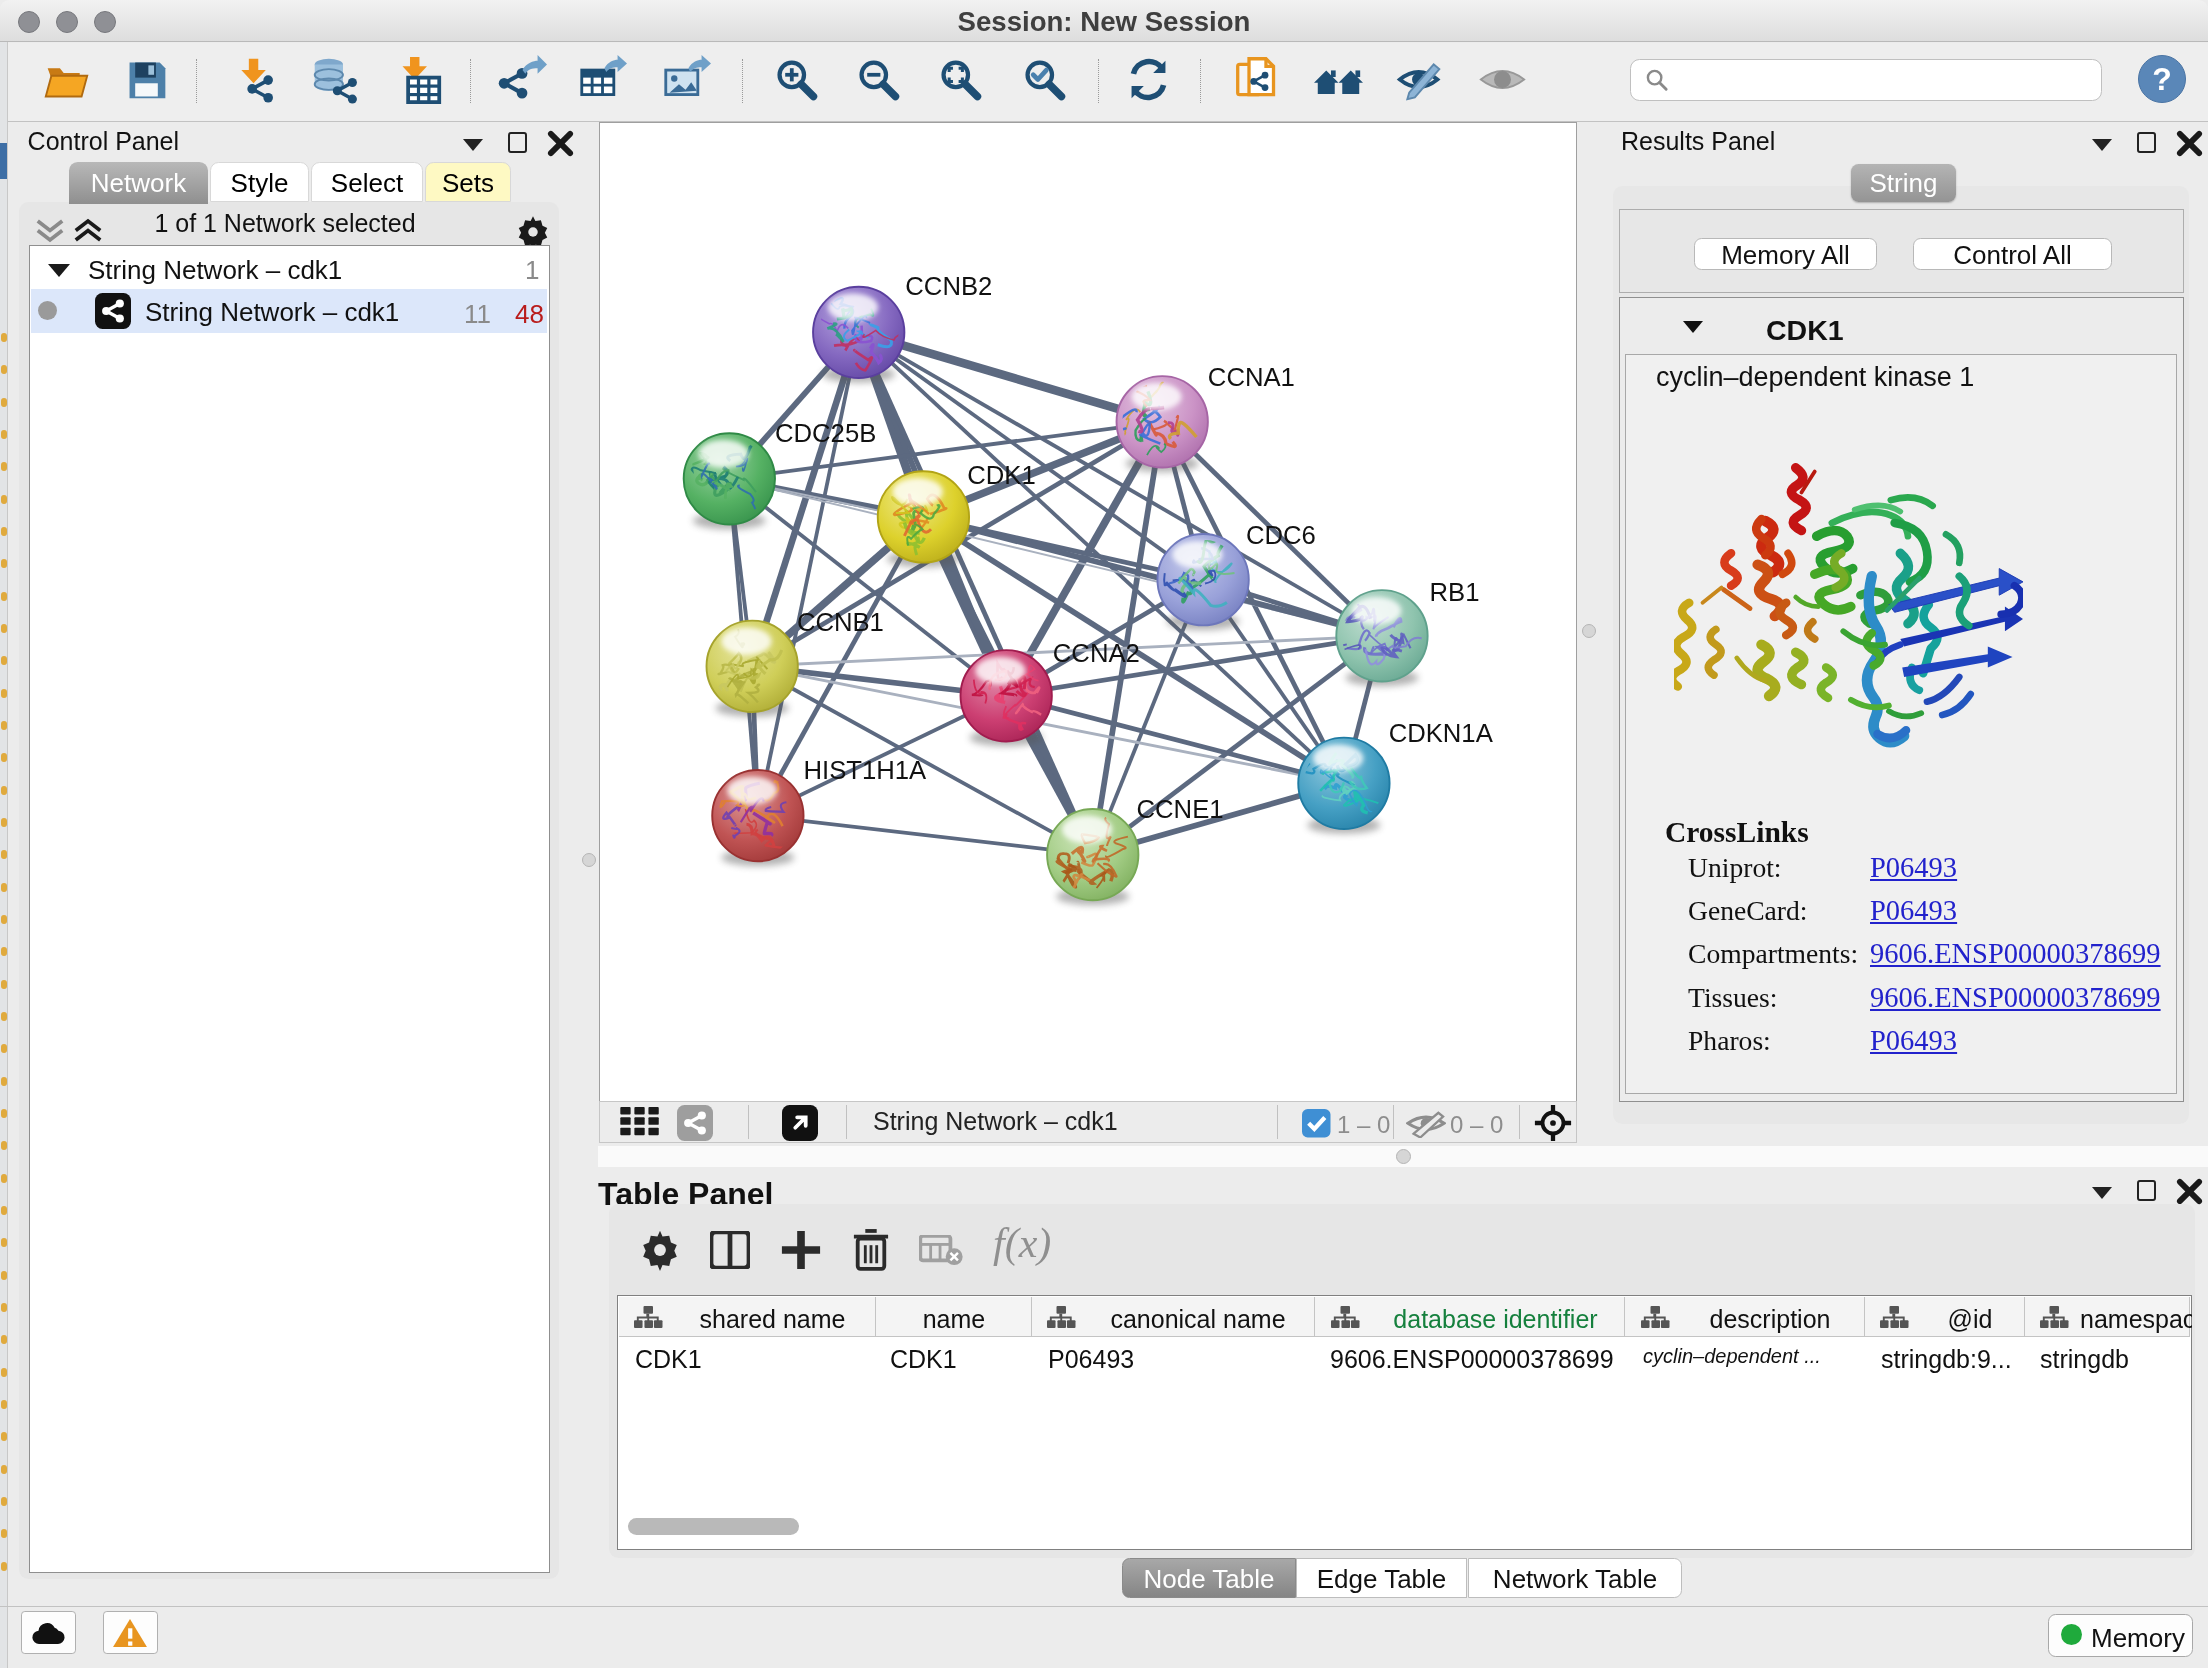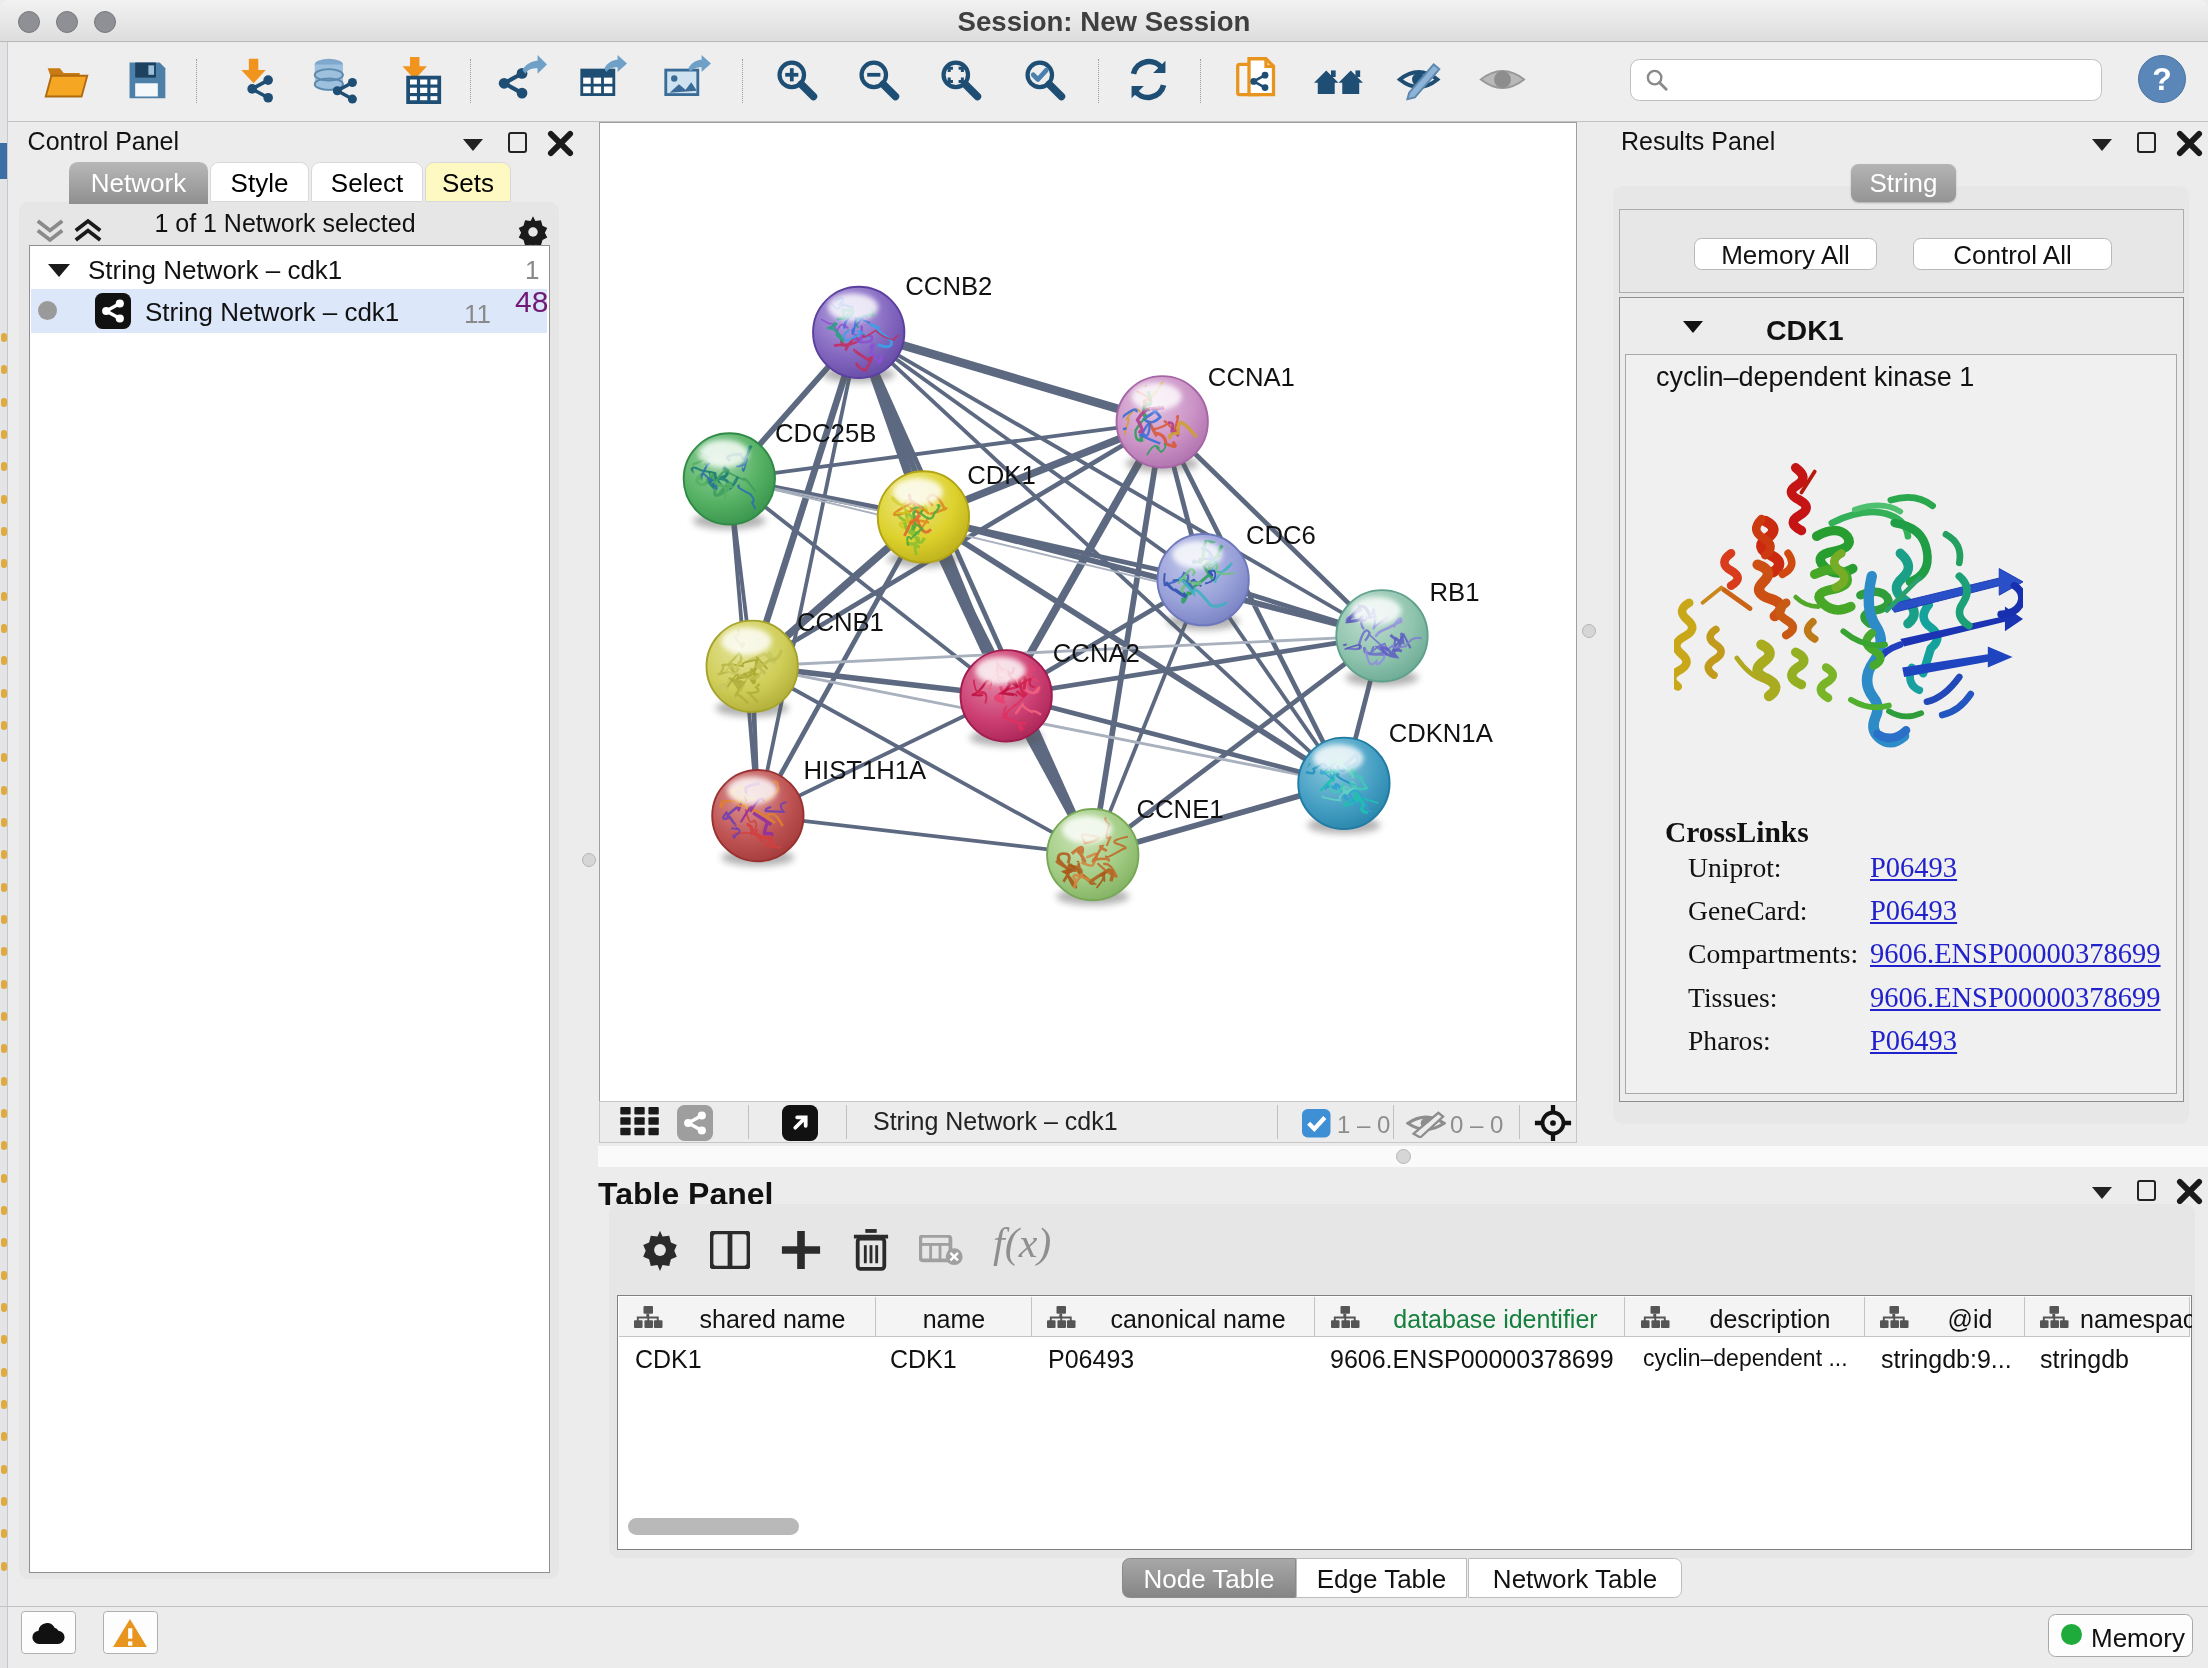--- a/index.html
+++ b/index.html
@@ -212,21 +212,21 @@
 <svg style="position:absolute;left:95px;top:293px;" width="36" height="36" viewBox="0 0 38 38">
     <rect x="0" y="0" width="38" height="38" rx="8" fill="#111"></rect>
     <line x1="11.8" y1="19.0" x2="26.2" y2="11.08" stroke="#fff" stroke-width="3.5999999999999996"></line>
     <line x1="11.8" y1="19.0" x2="26.2" y2="26.92" stroke="#fff" stroke-width="3.5999999999999996"></line>
     <circle cx="11.8" cy="19.0" r="4.32" fill="#fff"></circle>
     <circle cx="26.2" cy="11.08" r="4.32" fill="#fff"></circle>
     <circle cx="26.2" cy="26.92" r="4.32" fill="#fff"></circle>
   </svg>
 <div style="position:absolute;left:145px;top:297px;font-size:26px;color:#111;">String Network – cdk1</div>
 <div style="position:absolute;left:464px;top:299px;font-size:26px;color:#8a8a8a;">11</div>
-<div style="position:absolute;left:515px;top:285px;font-size:30px;color:#701a75;">48</div>
+<div style="position:absolute;left:515px;top:299px;font-size:26px;color:#b91c1c;">48</div>
 
 <div style="position:absolute;left:599px;top:122px;width:978px;height:980px;background:#fff;border:1px solid #9f9f9f;"></div>
 <svg style="position:absolute;left:599px;top:124px;" width="978" height="978" viewBox="630 130 1028 1028">
     <defs>
       <radialGradient id="gCCNB2" cx="0.38" cy="0.30" r="0.85">
 <stop offset="0" stop-color="#b7a5e0"></stop>
         <stop offset="0.55" stop-color="#8468c0"></stop>
         <stop offset="1" stop-color="#5a3f9e"></stop>
       </radialGradient>
 <clipPath id="cCCNB2">
@@ -820,21 +820,21 @@
       <rect x="11" y="16" width="9" height="8" rx="1"></rect>
       <rect x="21" y="16" width="9" height="8" rx="1"></rect>
       <path d="M14 9 v4 h-10 v4 M15 9 v8 M15 13 h10 v4" stroke="#555" stroke-width="2" fill="none"></path>
     </g>
   </svg>
 <div style="position:absolute;left:2080px;top:1305px;width:112px;font-size:25px;color:#111;overflow:hidden;white-space:nowrap;">namespace</div>
 <div style="position:absolute;left:635px;top:1345px;font-size:25px;color:#111;white-space:nowrap;">CDK1</div>
 <div style="position:absolute;left:890px;top:1345px;font-size:25px;color:#111;white-space:nowrap;">CDK1</div>
 <div style="position:absolute;left:1048px;top:1345px;font-size:25px;color:#111;white-space:nowrap;">P06493</div>
 <div style="position:absolute;left:1330px;top:1345px;font-size:25px;color:#111;white-space:nowrap;">9606.ENSP00000378699</div>
-<div style="position:absolute;left:1643px;top:1345px;font-size:23px;color:#111;white-space:nowrap;">cyclin–dependent ...</div>
+<div style="position:absolute;left:1643px;top:1345px;font-size:20px;color:#111;white-space:nowrap;font-style:italic;">cyclin–dependent ...</div>
 <div style="position:absolute;left:1881px;top:1345px;font-size:25px;color:#111;white-space:nowrap;">stringdb:9...</div>
 <div style="position:absolute;left:2040px;top:1345px;font-size:25px;color:#111;white-space:nowrap;">stringdb</div>
 <div style="position:absolute;left:628px;top:1518px;width:171px;height:17px;background:#b9b9b9;border-radius:8.6px;"></div>
 <div style="position:absolute;left:1122px;top:1558px;width:174px;height:40px;background:linear-gradient(#a8a8a8,#858585);border:1px solid #8a8a8a;border-radius:7.6px 0 0 7.6px;color:#fff;font-size:26px;text-align:center;line-height:40px;">Node Table</div>
 <div style="position:absolute;left:1296px;top:1558px;width:171px;height:40px;background:#fff;border:1px solid #bdbdbd;color:#111;font-size:26px;text-align:center;line-height:40px;">Edge Table</div>
 <div style="position:absolute;left:1468px;top:1558px;width:214px;height:40px;background:#fff;border:1px solid #bdbdbd;border-radius:0 7.6px 7.6px 0;color:#111;font-size:26px;text-align:center;line-height:40px;">Network Table</div>
 
 <div style="position:absolute;left:0;top:1606px;width:2208px;height:0;border-top:1px solid #c2c2c2;"></div>
 <div style="position:absolute;left:21px;top:1611px;width:55px;height:43px;background:#fdfdfd;border:1.9px solid #b0b0b0;border-radius:3.8px;"></div>
 <svg style="position:absolute;left:30px;top:1621px;" width="36" height="25" viewBox="0 0 38 26">

